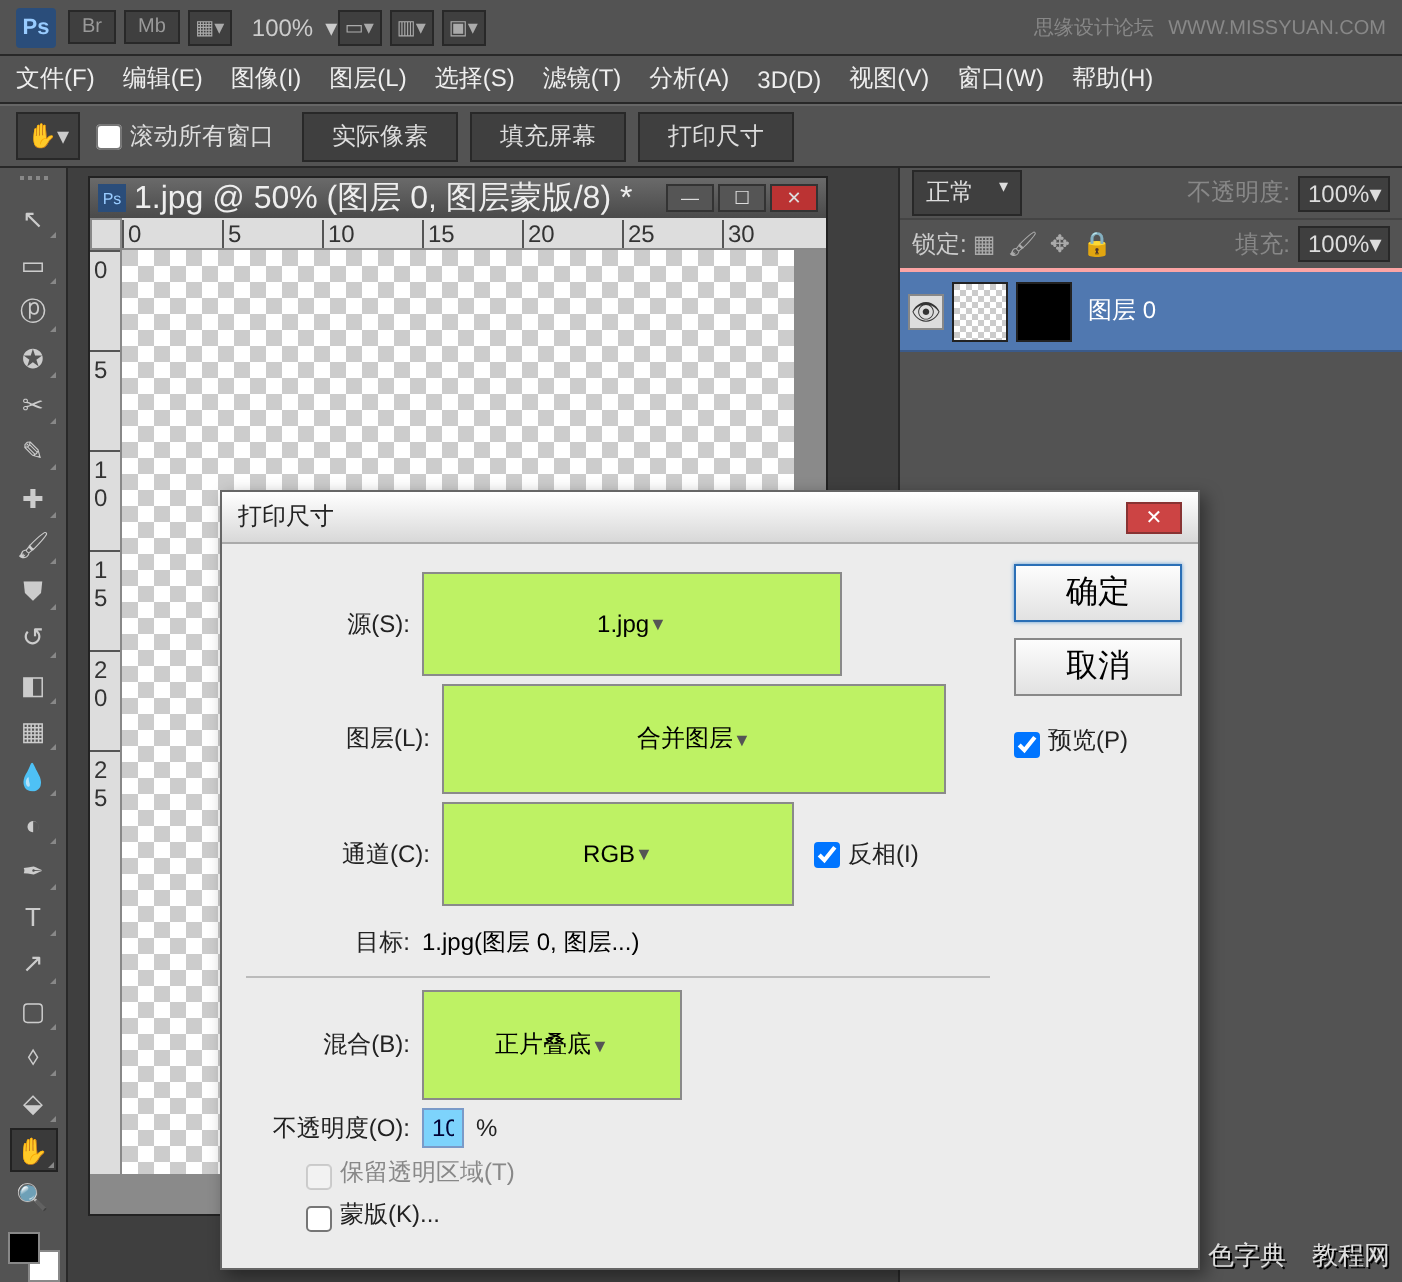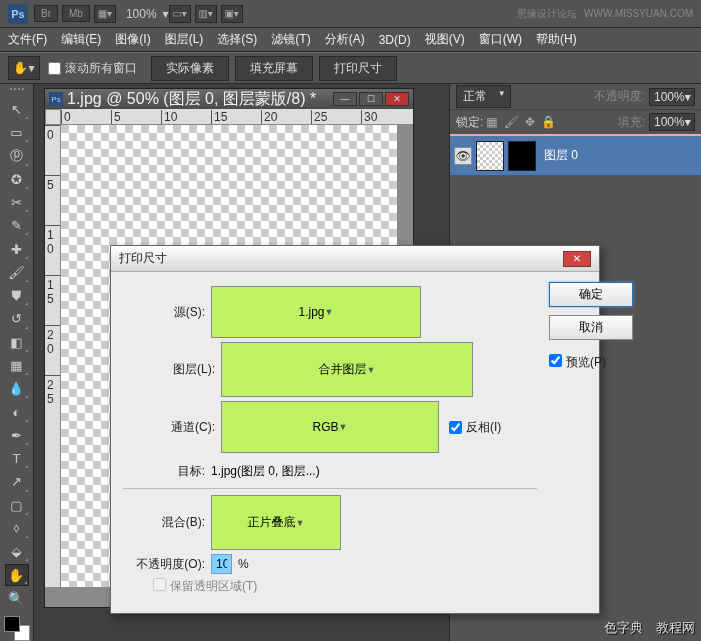--- a/index.html
+++ b/index.html
@@ -68,25 +68,25 @@
 .dlg-close{margin-left:auto;width:28px;height:16px;background:#c44;color:#fff;display:flex;align-items:center;justify-content:center;font-size:10px;border:1px solid #833}
 .dlg-body{display:flex;padding:10px 12px 14px 12px}
 .dlg-left{flex:1}
 .dlg-right{width:96px;padding-left:12px}
 .fld{display:flex;align-items:center;margin:4px 0}
 .fld label{width:82px;text-align:right;margin-right:6px;color:#222}
 .fld .sel{border:1px solid #8a8a8a;background:#bef264;padding:18px 4px;display:flex;justify-content:center;align-items:center}
 .fld .sel .dd{color:#555;font-size:9px}
 .fld .txt{border:1px solid #7a9ac8;background:#7dd3fc;padding:2px 4px;width:21px;color:#003;text-align:center}
 .fld .pct{margin-left:6px;color:#222}
-.chk{display:flex;align-items:flex-start;margin:4px 0 4px 30px;color:#222}
+.chk{display:flex;align-items:flex-end;margin:4px 0 4px 30px;color:#222}
 .chk input{margin-right:4px}
 .inv{display:flex;align-items:center;color:#222}
 .inv input{margin-right:4px}
-.dlg-btn{display:block;width:84px;padding:3px 0;text-align:center;border:1px solid #888;background:linear-gradient(#fdfdfd,#e2e2e2);margin-bottom:8px;cursor:pointer;font-size:12px}
+.dlg-btn{display:block;width:84px;padding:3px 0;text-align:center;border:1px solid #888;background:linear-gradient(#fdfdfd,#e2e2e2);margin-bottom:8px;cursor:pointer;font-size:16px}
 .dlg-btn.default{border:1px solid #2b6fb6;box-shadow:0 0 2px #5a9ad6}
 .sep-row{border-top:1px solid #bbb;margin:8px 0 6px 0}
 .footer-wm{position:absolute;right:6px;bottom:4px;color:#ddd;font-size:13px;text-shadow:1px 1px #000}
 </style>
 </head>
 <body>
 
 <div class="app-header">
   <div class="ps-logo">Ps</div>
   <div class="hdr-btn">Br</div>
@@ -252,21 +252,21 @@
         </div>
         <div class="fld" style="margin-left:30px">
           <label style="width:62px">图层(L):</label>
           <div class="sel" style="width:252px">
             <span>合并图层</span>
               <span class="dd">▼</span>
           </div>
         </div>
         <div class="fld" style="margin-left:30px">
           <label style="width:62px">通道(C):</label>
-          <div class="sel" style="width:218px">
+          <div class="sel" style="width:176px">
             <span>RGB</span>
               <span class="dd">▼</span>
           </div>
           <label class="inv" style="margin-left:10px">
             <input type="checkbox" checked="" style="">
               <span>反相(I)</span>
           </label>
         </div>
         <div class="fld" style="margin-top:10px">
           <label>目标:</label>
@@ -282,20 +282,24 @@
         </div>
         <div class="fld">
           <label>不透明度(O):</label>
           <input class="txt" value="100" style="">
           <span class="pct">%</span>
         </div>
         <label class="chk" style="color:#888">
           <input type="checkbox" disabled="" style="">
             <span>保留透明区域(T)</span>
         </label>
+        <label class="chk">
+          <input type="checkbox" style="">
+            <span>蒙版(K)...</span>
+        </label>
       </div>
       <div class="dlg-right">
         <button class="dlg-btn default">确定</button>
         <button class="dlg-btn">取消</button>
         <label class="chk" style="margin:14px 0 0 0">
           <input type="checkbox" checked="" style="">
             <span>预览(P)</span>
         </label>
       </div>
     </div>

